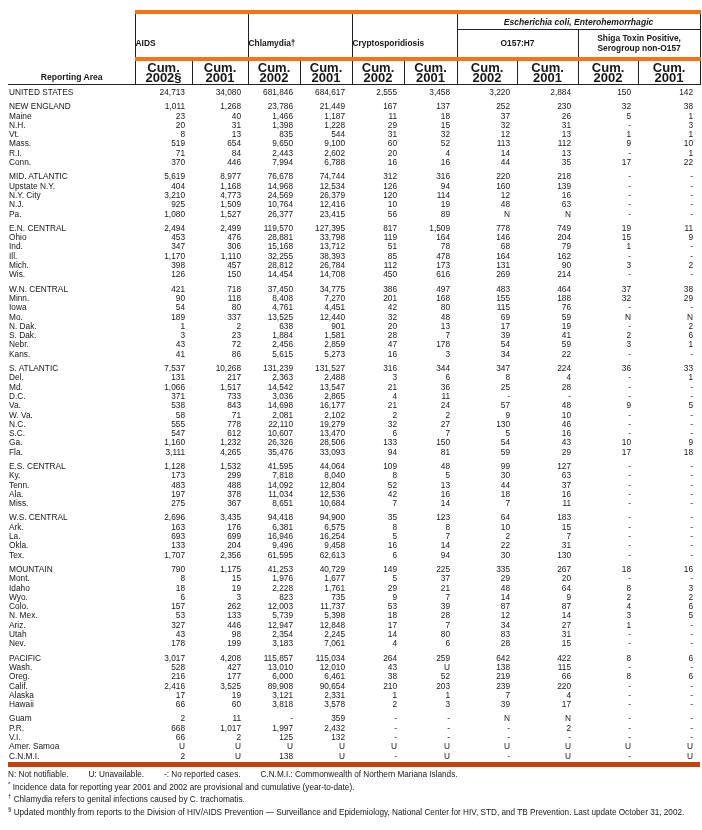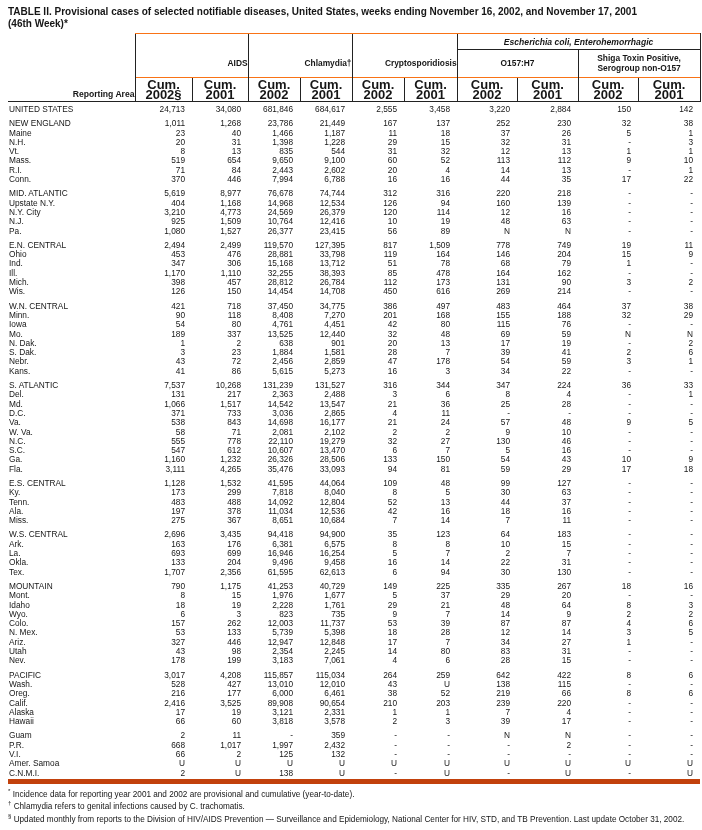--- a/index.html
+++ b/index.html
@@ -7,48 +7,44 @@
   .page{padding:6px 2px 0 8px;}
   .title{font-size:10px;font-weight:bold;line-height:11.5px;letter-spacing:0px;width:680px;}
   table{border-collapse:collapse;margin-top:4px;table-layout:fixed;width:692px;}
   col.c-area{width:127px;}
   col.c1{width:57px;}col.c2{width:56px;}col.c3{width:52px;}col.c4{width:52px;}
   col.c5{width:52px;}col.c6{width:53px;}col.c7{width:60px;}col.c8{width:61px;}
   col.c9{width:60px;}col.c10{width:62px;}
   th{font-weight:bold;font-size:8.4px;padding:0;}
   .bl{border-left:1px solid #222;}
   .br{border-right:1px solid #222;}
-  .bt{border-top:1px solid #f97316;}
+  .bt{border-top:4px solid #f97316;}
   .bb{border-bottom:1px solid #222;}
-  th.area-h{text-align:right;vertical-align:bottom;padding-left:1px;padding-bottom:2px;font-size:8.6px;}
-  th.grp{text-align:right;vertical-align:bottom;padding-bottom:9px;}
+  th.area-h{text-align:center;vertical-align:bottom;padding-left:1px;padding-bottom:2px;font-size:8.6px;}
+  th.grp{text-align:left;vertical-align:bottom;padding-bottom:9px;}
   th.ecoli{text-align:center;vertical-align:middle;font-style:italic;height:15px;font-size:8.6px;}
   th.sub{text-align:center;vertical-align:middle;white-space:pre-line;line-height:9.5px;height:27px;}
   th.cum{text-align:center;vertical-align:middle;white-space:pre-line;line-height:9.5px;height:23px;font-size:13px;}
   tbody td{font-size:8.3px;line-height:9.3px;padding:0;white-space:nowrap;}
   tbody td.area{text-align:left;padding-left:1px;}
   tbody td.num{text-align:right;padding-right:7px;}
   tbody tr.gap td{padding-top:5px;}
   tbody tr:first-child td{padding-top:3px;}
   tbody tr:last-child td{border-bottom:5px solid #c2410c;padding-bottom:1px;}
   .foot{margin-top:3px;font-size:8.2px;line-height:9.8px;width:688px;}
   .legend span{margin-right:20px;}
   .fn{padding-left:8px;text-indent:-8px;}
   .fn.justify{text-align:justify;}
   sup{font-size:6px;}
 </style>
 </head>
 <body>
 
 <div class="page">
 
-  <div class="title">
-    <div>TABLE II. Provisional cases of selected notifiable diseases, United States, weeks ending November 16, 2002, and November 17, 2001</div>
-    <div>(46th Week)*</div>
-  </div>
 
   <table>
     <colgroup>
       <col class="c-area">
         <col class="c1">
         <col class="c2">
         <col class="c3">
         <col class="c4">
       <col class="c5">
         <col class="c6">
@@ -962,18 +958,21 @@
           <td class="num">U</td>
           <td class="num">-</td>
           <td class="num">U</td>
           <td class="num">-</td>
           <td class="num">U</td>
         </tr>
       </tbody>
   </table>
 
   <div class="foot">
+    <div class="legend">
+      <span>N: Not notifiable.</span><span>U: Unavailable.</span><span>-: No reported cases.</span><span>C.N.M.I.: Commonwealth of Northern Mariana Islands.</span>
+    </div>
     <div class="fn"><sup>*</sup> <span>Incidence data for reporting year 2001 and 2002 are provisional and cumulative (year-to-date).</span></div>
     <div class="fn"><sup>†</sup> <span>Chlamydia refers to genital infections caused by C. trachomatis.</span></div>
     <div class="fn justify"><sup>§</sup> <span>Updated monthly from reports to the Division of HIV/AIDS Prevention — Surveillance and Epidemiology, National Center for HIV, STD, and TB Prevention. Last update October 31, 2002.</span></div>
   </div>
 
 </div>
 
 </body></html>

